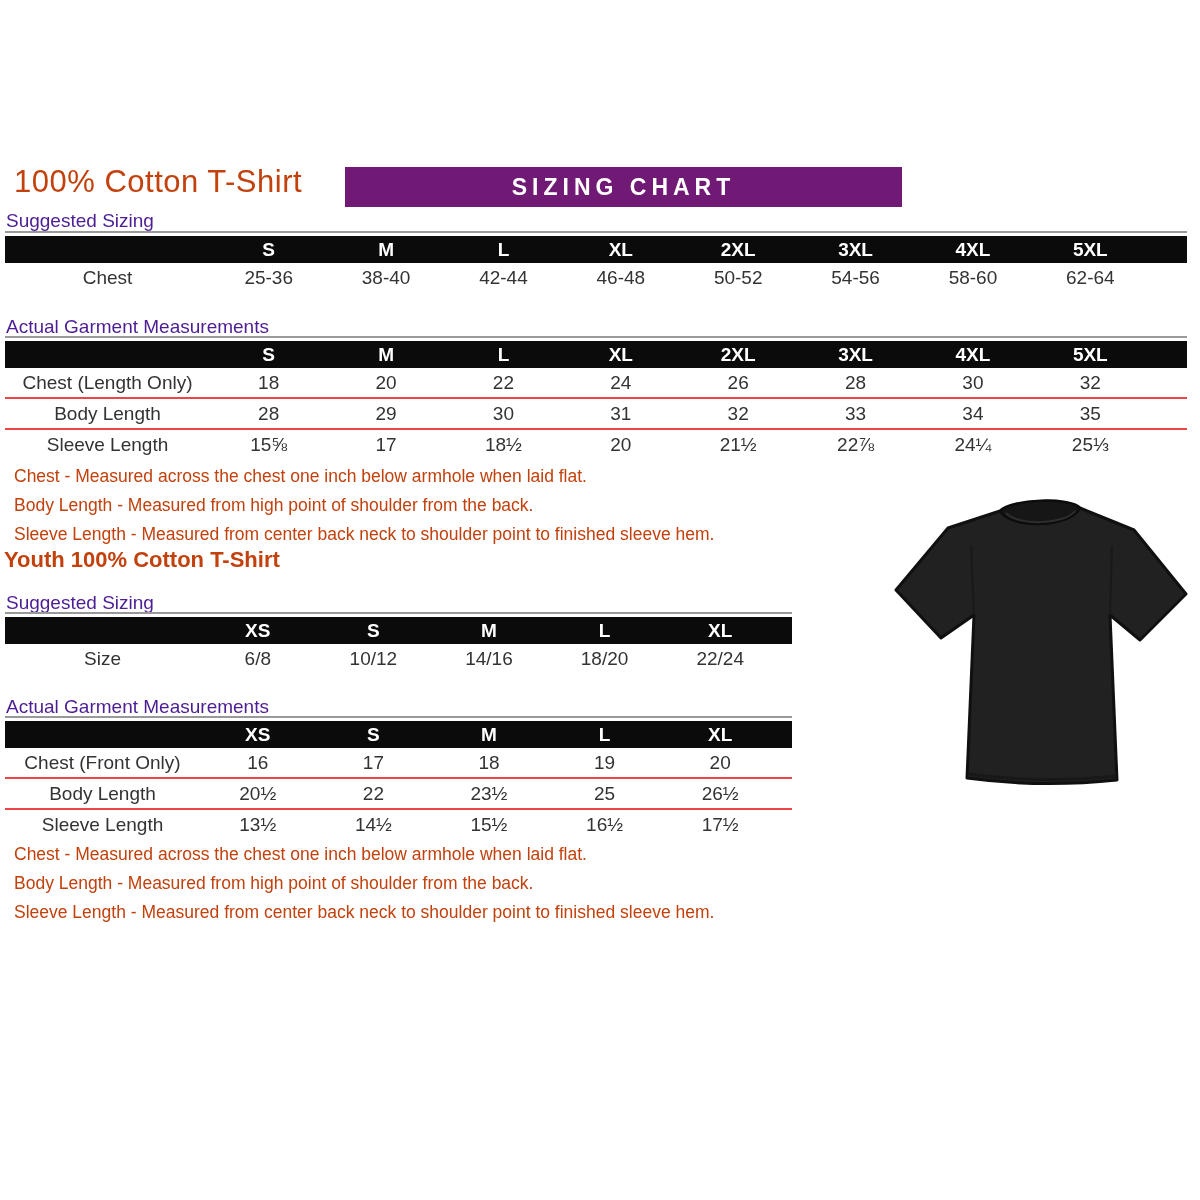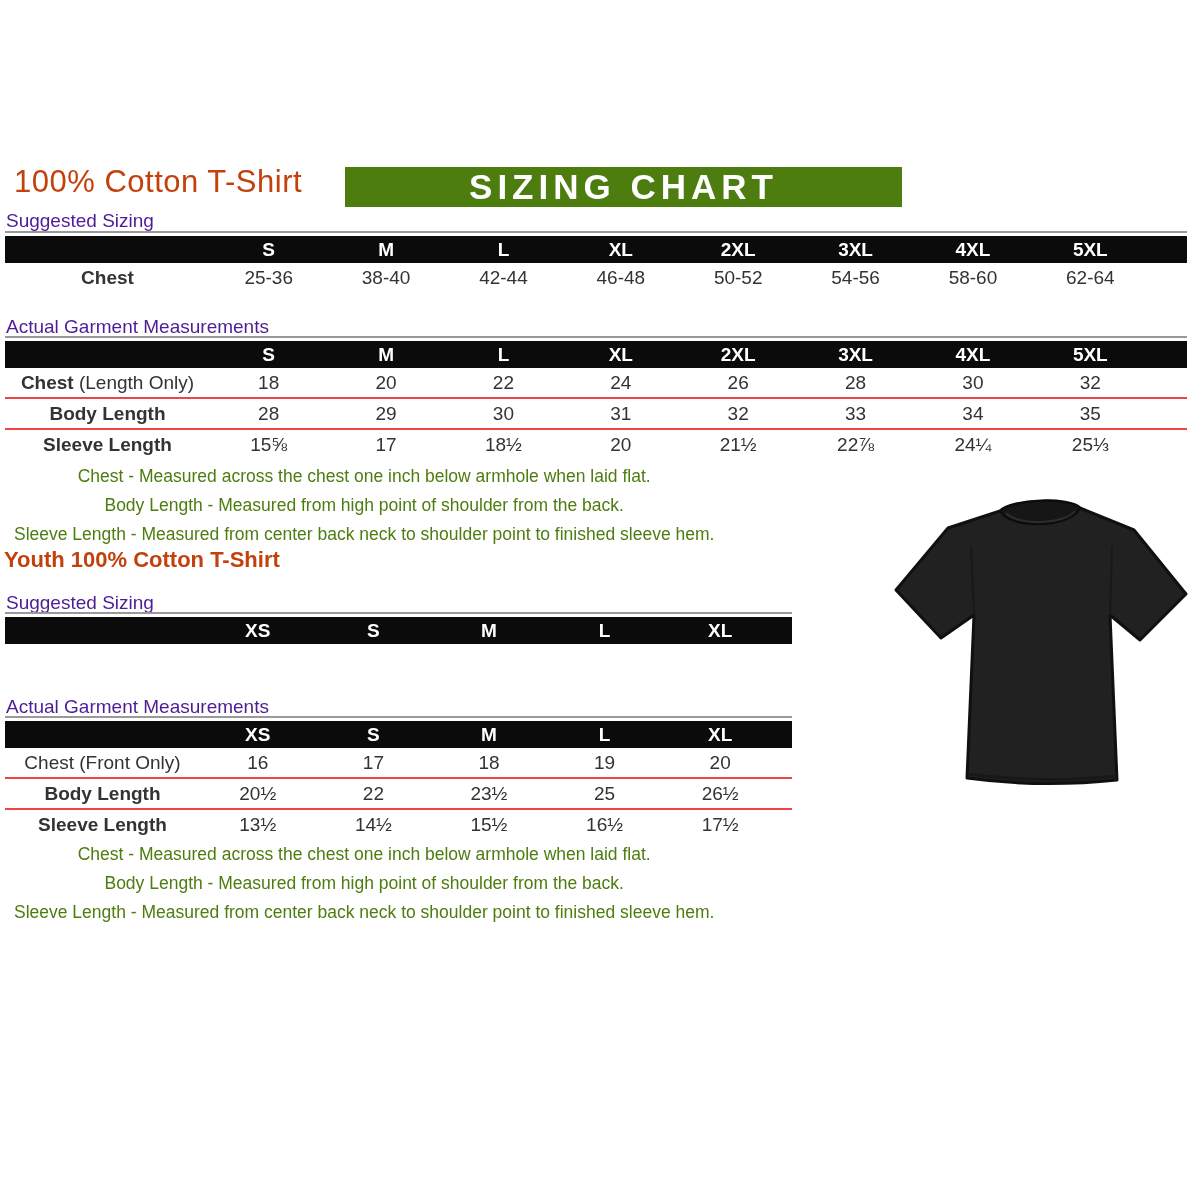--- a/index.html
+++ b/index.html
@@ -5,40 +5,40 @@
   html,body{margin:0;padding:0;}
   body{
     width:1200px;height:1200px;position:relative;background:#ffffff;
     font-family:"Liberation Sans", sans-serif;color:#222;overflow:hidden;
   }
   .abs{position:absolute;}
 
   
   .page-title{left:14px;top:164px;font-size:31px;font-weight:400;color:#c2410c;letter-spacing:0.5px;}
   .banner{
-    left:345px;top:167px;width:557px;height:40px;background:#4d7c0f;color:#fff;
-    font-size:35px;font-weight:700;letter-spacing:5px;text-align:center;line-height:40px;
+    left:345px;top:167px;width:557px;height:40px;background:#701a75;color:#fff;
+    font-size:23px;font-weight:700;letter-spacing:5px;text-align:center;line-height:40px;
   }
   .section-label{font-size:19px;color:#4c1d95;}
   .youth-title{left:4px;top:547px;font-size:22px;font-weight:700;color:#c2410c;}
 
   
   .tbl{border-top:2px solid #999;padding-top:3px;background:#fff;}
   table{border-collapse:collapse;table-layout:fixed;width:100%;}
   tr.hdr th{background:#0b0b0b;color:#fff;font-size:19px;font-weight:700;height:27px;padding:0;text-align:center;}
   tr.data td{font-size:19px;height:29px;padding:0;text-align:center;color:#333;vertical-align:middle;}
   td.lbl-cell{text-align:left;padding-left:13px;color:#1a1a1a;}
-  .bold{font-weight:700;margin-top:42px;}
+  .bold{font-weight:400;margin-top:42px;}
   .sep td{border-top:2px solid #ef4444;}
 
   .adult-tbl col.lbl{width:205px;} .adult-tbl col.pad{width:38px;}
   .youth-tbl col.lbl{width:195px;} .youth-tbl col.pad{width:14px;}
 
   
-  .notes{font-size:17.5px;color:#4d7c0f;line-height:29px;text-align:center;}
+  .notes{font-size:17.5px;color:#c2410c;line-height:29px;}
   .notes div{white-space:nowrap;}
 
   
   .tshirt-wrap{left:888px;top:486px;width:306px;height:324px;}
 </style>
 </head>
 <body>
 
 <div class="abs page-title">100% Cotton T-Shirt</div>
 <div class="abs banner">SIZING CHART</div>
@@ -180,20 +180,29 @@
       </colgroup>
     <tbody>
         <tr class="hdr">
       <th></th>
       <th>XS</th>
       <th>S</th>
       <th>M</th>
       <th>L</th>
       <th>XL</th>
       <th></th>
+    </tr>
+    <tr class="data">
+      <td class="lbl-cell bold">Size</td>
+      <td>6/8</td>
+      <td>10/12</td>
+      <td>14/16</td>
+      <td>18/20</td>
+      <td>22/24</td>
+      <td></td>
     </tr>
   </tbody>
     </table>
 </div>
 
 <div class="abs section-label" style="left:6px;top:696px;">Actual Garment Measurements</div>
 
 <div class="abs tbl youth-tbl" style="left:5px;top:716px;width:787px;">
   <table>
     <colgroup>

